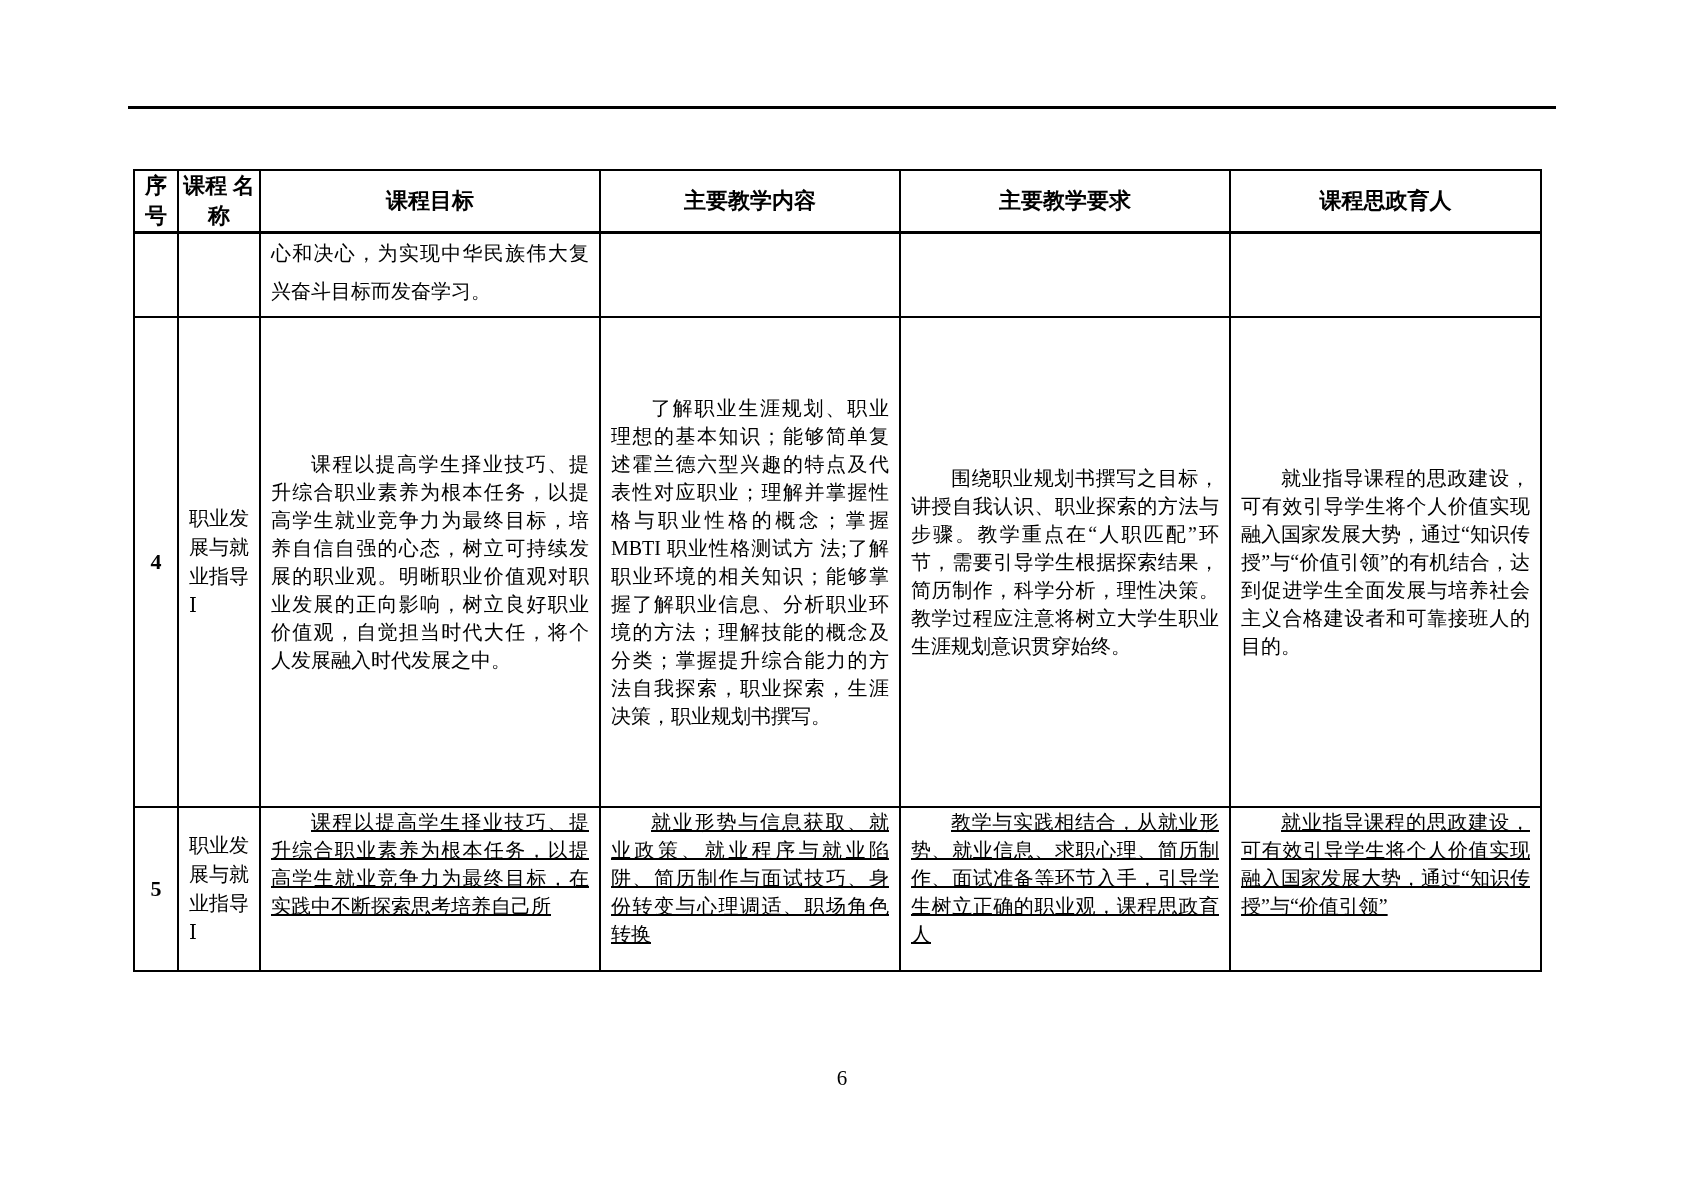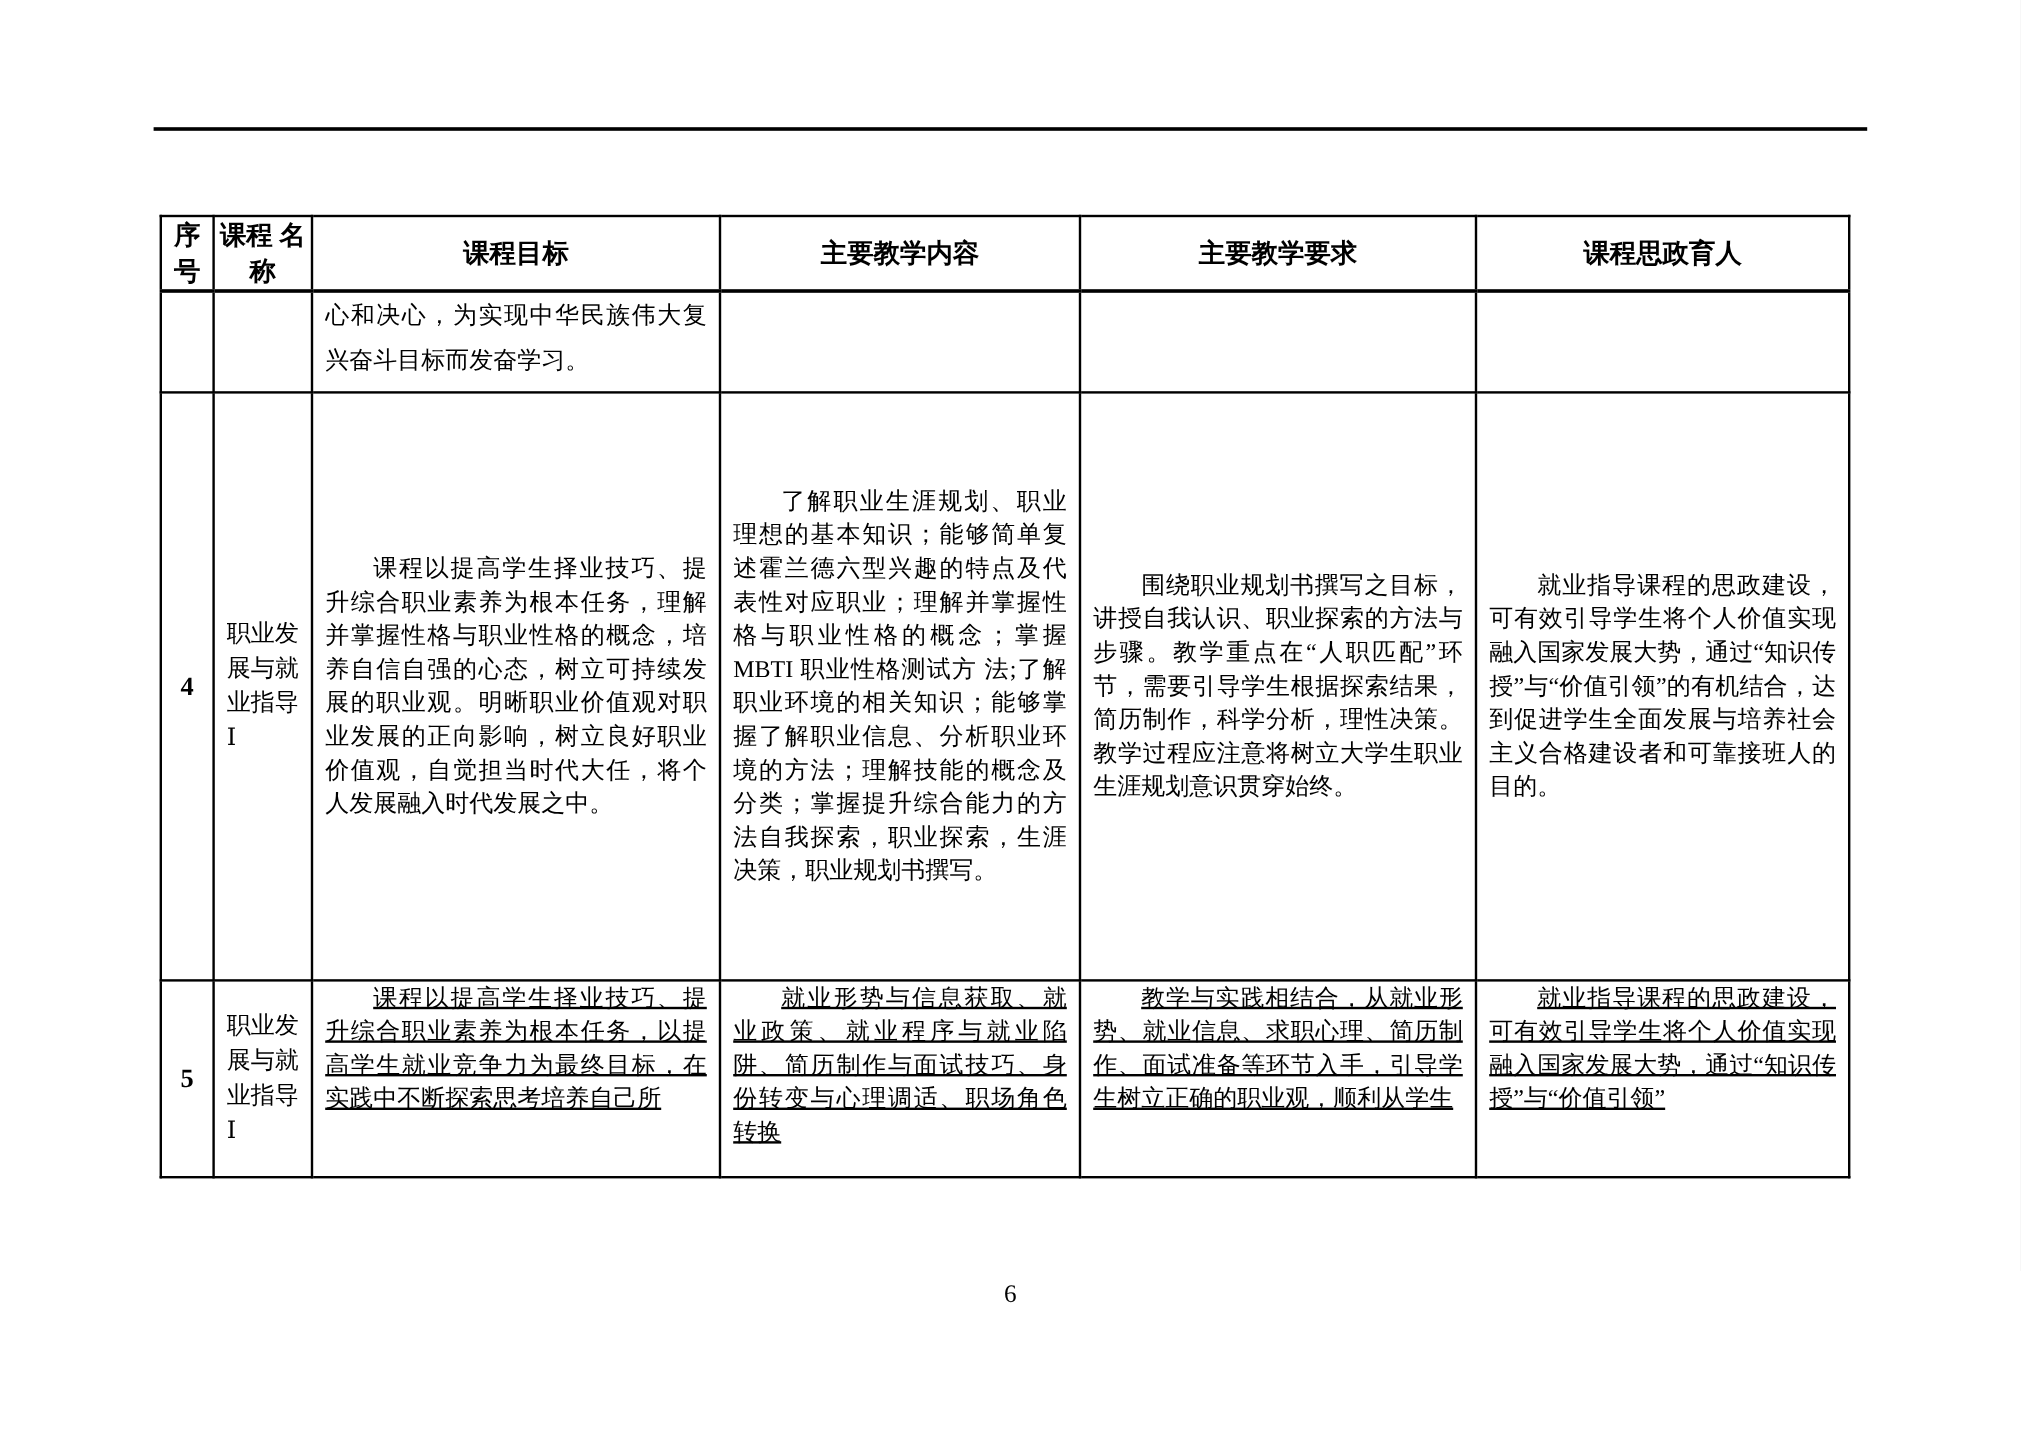--- a/index.html
+++ b/index.html
@@ -12,21 +12,21 @@
     overflow:hidden;
   }
   .top-rule{
     position:absolute;
     left:128px;top:106px;
     width:1428px;height:3px;
     background:#000;
   }
   table.course-table{
     position:absolute;
-    left:133px;top:179px;
+    left:133px;top:169px;
     width:1407px;
     border-collapse:collapse;
     table-layout:fixed;
   }
   .course-table th,.course-table td{
     border:2px solid #000;
     padding:0 10px;
     vertical-align:middle;
     overflow:hidden;
   }
@@ -102,31 +102,31 @@
         <td class="c-no"></td>
         <td class="c-name"></td>
         <td class="c-body noindent">心和决心，为实现中华民族伟大复兴奋斗目标而发奋学习。</td>
         <td class="c-body"></td>
         <td class="c-body"></td>
         <td class="c-body"></td>
       </tr>
       <tr class="r-4">
         <td class="c-no">4</td>
         <td class="c-name">职业发展与就业指导Ⅰ</td>
-        <td class="c-body">课程以提高学生择业技巧、提升综合职业素养为根本任务，理解并掌握性格与职业性格的概念，培养自信自强的心态，树立可持续发展的职业观。明晰职业价值观对职业发展的正向影响，树立良好职业价值观，自觉担当时代大任，将个人发展融入时代发展之中。</td>
+        <td class="c-body">课程以提高学生择业技巧、提升综合职业素养为根本任务，以提高学生就业竞争力为最终目标，培养自信自强的心态，树立可持续发展的职业观。明晰职业价值观对职业发展的正向影响，树立良好职业价值观，自觉担当时代大任，将个人发展融入时代发展之中。</td>
         <td class="c-body">了解职业生涯规划、职业理想的基本知识；能够简单复述霍兰德六型兴趣的特点及代表性对应职业；理解并掌握性格与职业性格的概念；掌握MBTI 职业性格测试方 法;了解职业环境的相关知识；能够掌握了解职业信息、分析职业环境的方法；理解技能的概念及分类；掌握提升综合能力的方法自我探索，职业探索，生涯决策，职业规划书撰写。</td>
         <td class="c-body">围绕职业规划书撰写之目标，讲授自我认识、职业探索的方法与步骤。教学重点在“人职匹配”环节，需要引导学生根据探索结果，简历制作，科学分析，理性决策。教学过程应注意将树立大学生职业生涯规划意识贯穿始终。</td>
         <td class="c-body">就业指导课程的思政建设，可有效引导学生将个人价值实现融入国家发展大势，通过“知识传授”与“价值引领”的有机结合，达到促进学生全面发展与培养社会主义合格建设者和可靠接班人的目的。</td>
       </tr>
       <tr class="r-5">
         <td class="c-no">5</td>
         <td class="c-name">职业发展与就业指导Ⅰ</td>
         <td class="c-body">课程以提高学生择业技巧、提升综合职业素养为根本任务，以提高学生就业竞争力为最终目标，在实践中不断探索思考培养自己所</td>
         <td class="c-body">就业形势与信息获取、就业政策、就业程序与就业陷阱、简历制作与面试技巧、身份转变与心理调适、职场角色转换</td>
-        <td class="c-body">教学与实践相结合，从就业形势、就业信息、求职心理、简历制作、面试准备等环节入手，引导学生树立正确的职业观，顺利从学生</td>
+        <td class="c-body">教学与实践相结合，从就业形势、就业信息、求职心理、简历制作、面试准备等环节入手，引导学生树立正确的职业观，课程思政育人</td>
         <td class="c-body">就业指导课程的思政建设，可有效引导学生将个人价值实现融入国家发展大势，通过“知识传授”与“价值引领”</td>
       </tr>
     </tbody>
   </table>
 
   <div class="page-number">6</div>
 
 </div>
 
 </body></html>

